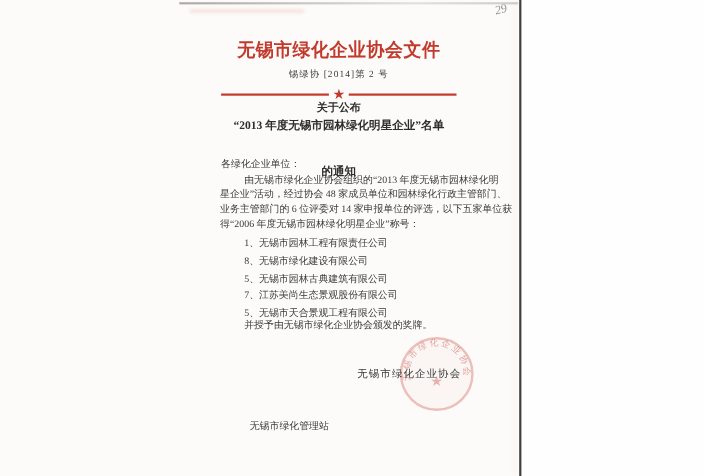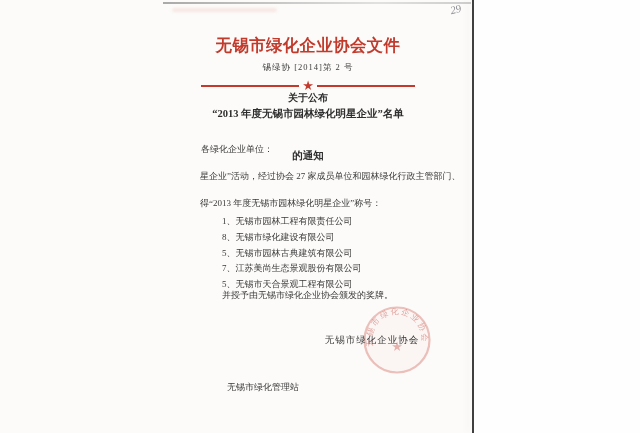--- a/index.html
+++ b/index.html
@@ -61,22 +61,24 @@
       <span class="star">★</span>
       <span class="line"></span>
     </div>
     <div class="subject1">关于公布</div>
     <div class="subject2">“2013 年度无锡市园林绿化明星企业”名单</div>
     <div class="subject3">的通知</div>
   </div>
 
   <div class="bodytext salutation">各绿化企业单位：</div>
 
-  <div class="bodytext pline2">星企业”活动，经过协会 27 家成员单位和园林绿化行政主管部门、</div>
-  <div class="bodytext pline4">得“2013 年度无锡市园林绿化明星企业”称号：</div>
+  <div class="bodytext pline1">由无锡市绿化企业协会组织的“2013 年度无锡市园林绿化明</div>
+  <div class="bodytext pline2">星企业”活动，经过协会 48 家成员单位和园林绿化行政主管部门、</div>
+  <div class="bodytext pline3">业务主管部门的 6 位评委对 14 家申报单位的评选，以下五家单位获</div>
+  <div class="bodytext pline4">得“2006 年度无锡市园林绿化明星企业”称号：</div>
 
   <div class="winners">
     <div>1、无锡市园林工程有限责任公司</div>
     <div>8、无锡市绿化建设有限公司</div>
     <div>5、无锡市园林古典建筑有限公司</div>
     <div>7、江苏美尚生态景观股份有限公司</div>
     <div>5、无锡市天合景观工程有限公司</div>
   </div>
 
   <div class="bodytext closing">并授予由无锡市绿化企业协会颁发的奖牌。</div>

